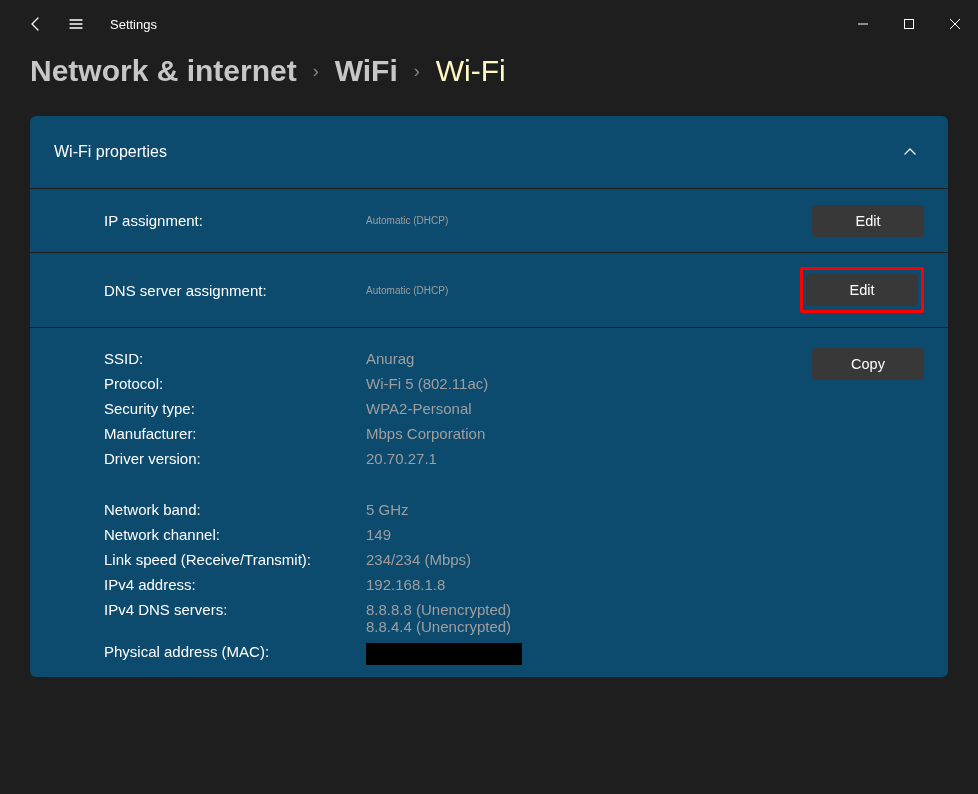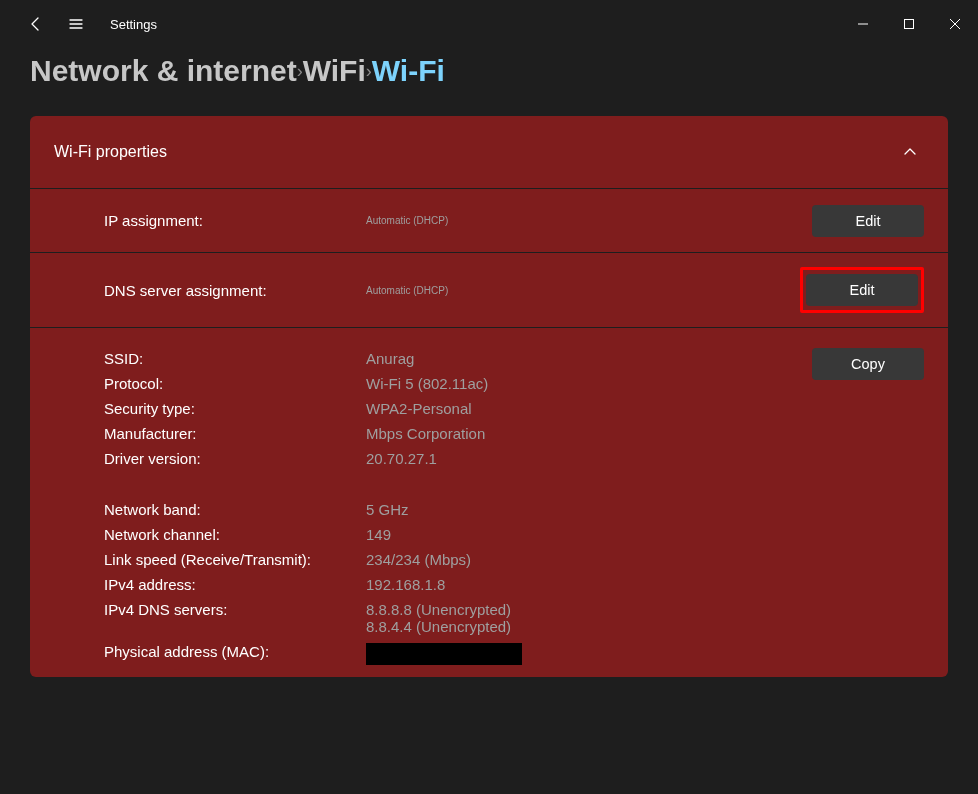--- a/index.html
+++ b/index.html
@@ -32,30 +32,31 @@
     justify-content: center;
     color: #fff;
   }
   
   .page-header {
     padding: 6px 30px 28px 30px;
   }
   .breadcrumb {
     display: flex;
     align-items: center;
+    gap: 16px;
     font-size: 30px;
     font-weight: 600;
   }
   .breadcrumb .crumb-dim { color: #c7c7c7; font-weight: 600; }
   .breadcrumb .chev { color: #8a8a8a; font-size: 18px; font-weight: 400; }
-  .breadcrumb .current { color: #7dd3fc; font-weight: 700; }
+  .breadcrumb .current { color: #fef9c3; font-weight: 400; }
   
   .panel {
     margin: 0 30px;
-    background: #7f1d1d;
+    background: #0c4a6e;
     border-radius: 6px;
     overflow: hidden;
   }
   .panel-header {
     padding: 22px 24px;
     display: flex;
     align-items: center;
     border-bottom: 1px solid #1e1e1e;
   }
   .panel-header .label { font-size: 16px; color:#fff; }

